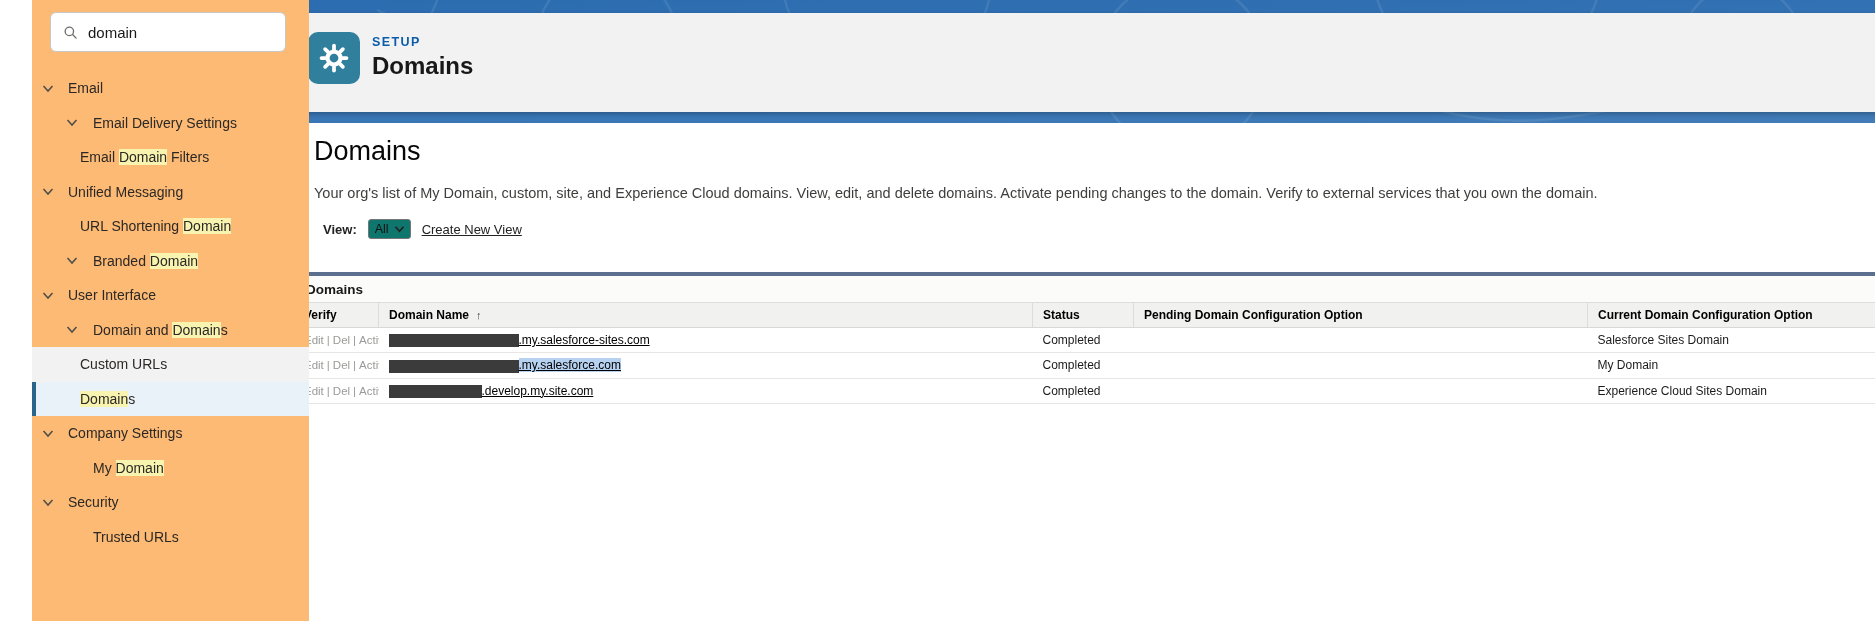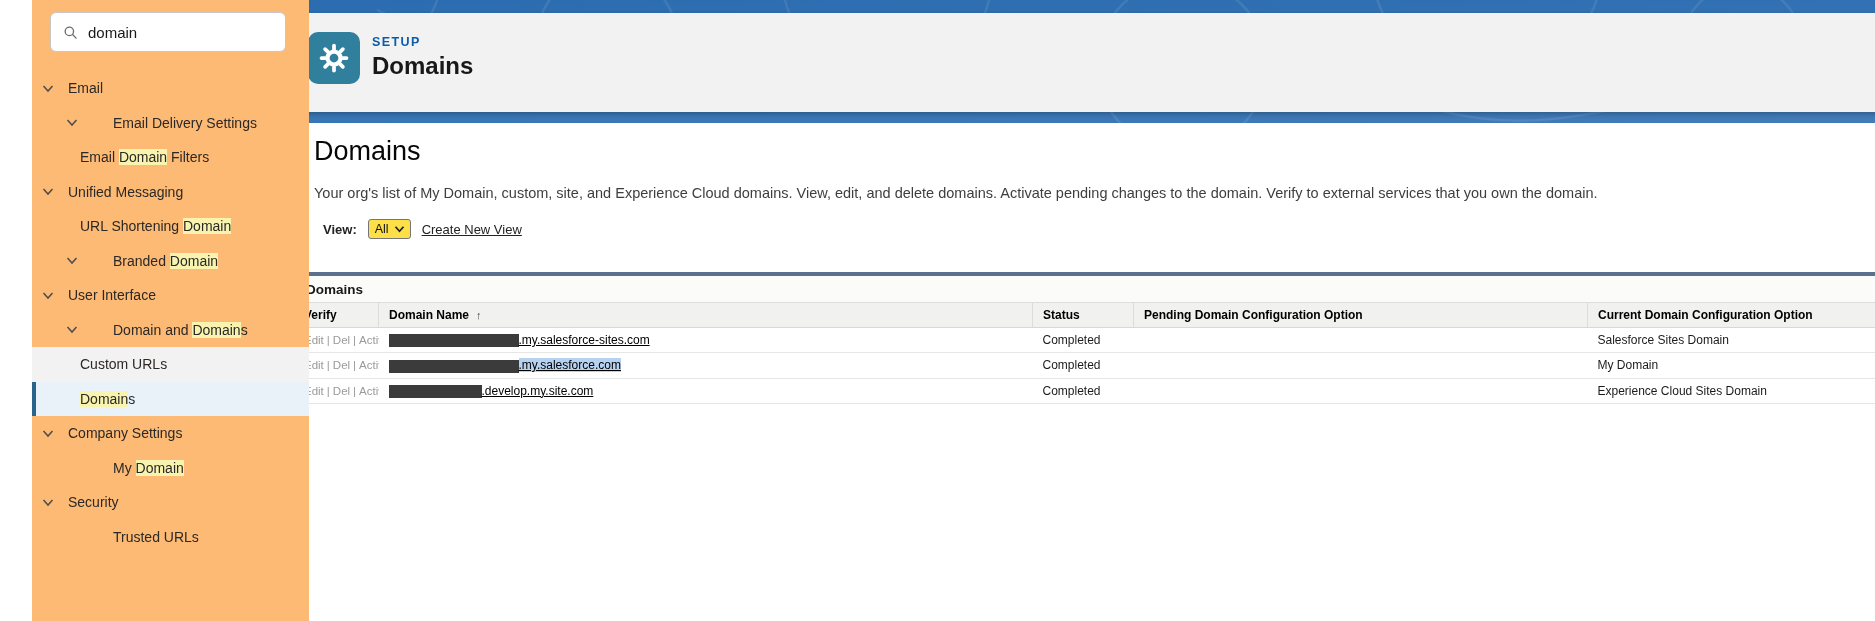--- a/index.html
+++ b/index.html
@@ -23,21 +23,21 @@
     border:1px solid #c9c7c5; border-radius:6px; background:#fff;
     display:flex; align-items:center; gap:10px; padding:0 12px;
   }
   .search-box input {
     border:none; outline:none; font-size:15px; color:#181818; width:100%;
     font-family:"Liberation Sans", sans-serif; background:transparent;
   }
   .tree { position:absolute; left:0; top:71px; width:277px; }
   .ti { position:relative; height:34.5px; display:flex; align-items:center;
         font-size:14px; color:#2b2826; cursor:pointer; }
-  .lvl0 { padding-left:36px; } .lvl1 { padding-left:81px; } .lvl2 { padding-left:48px; }
+  .lvl0 { padding-left:36px; } .lvl1 { padding-left:61px; } .lvl2 { padding-left:48px; }
   .chev { position:absolute; top:50%; transform:translateY(-50%); width:14px; height:14px;
           display:flex; align-items:center; justify-content:center; }
   .lvl0 > .chev { left:9px; } .lvl1 > .chev { left:33px; }
   .hl { background:#f8f4b0; }
   .ti.hover { background:#f3f2f2; }
   .ti.sel { background:#eaf2f9; }
   .ti.sel::before { content:""; position:absolute; left:0; top:0; bottom:0; width:4px; background:#29658a; }
 
   
   .setup-card {
@@ -56,21 +56,21 @@
   .panel {
     position:absolute; left:290px; top:123px; right:-10px; bottom:-10px;
     background:#fff; border-radius:8px 0 0 0;
   }
   .page-title { position:absolute; left:24px; top:13px; font-size:27px; font-weight:400; color:#080707; }
   .page-desc  { position:absolute; left:24px; top:62px; font-size:14.5px; color:#3e3e3c; white-space:nowrap; }
   .view-row { position:absolute; left:33px; top:96px; display:flex; align-items:center; gap:11px; font-size:13px; }
   .view-label { font-weight:700; color:#222; }
   .view-select {
     display:flex; align-items:center; gap:5px; border:1px solid #767676; border-radius:3px;
-    padding:2px 5px 2px 6px; background:#fde047; font-size:12.5px; color:#111; cursor:pointer;
+    padding:2px 5px 2px 6px; background:#0f766e; font-size:12.5px; color:#111; cursor:pointer;
   }
   .create-link { color:#222; text-decoration:underline; font-size:13px; cursor:pointer; }
 
   
   .listbox { position:absolute; left:3px; top:149px; right:0; }
   .lb-topbar { height:4px; background:#5b708f; border-radius:4px 4px 0 0; }
   .lb-title  { background:#fbfbfa; padding:6px 12px 5px; font-size:13.5px; font-weight:700; color:#181818;
                border-left:1px solid #ececeb; }
   table { width:100%; border-collapse:collapse; table-layout:fixed; font-size:12px; color:#1b1b1b; }
   th {

